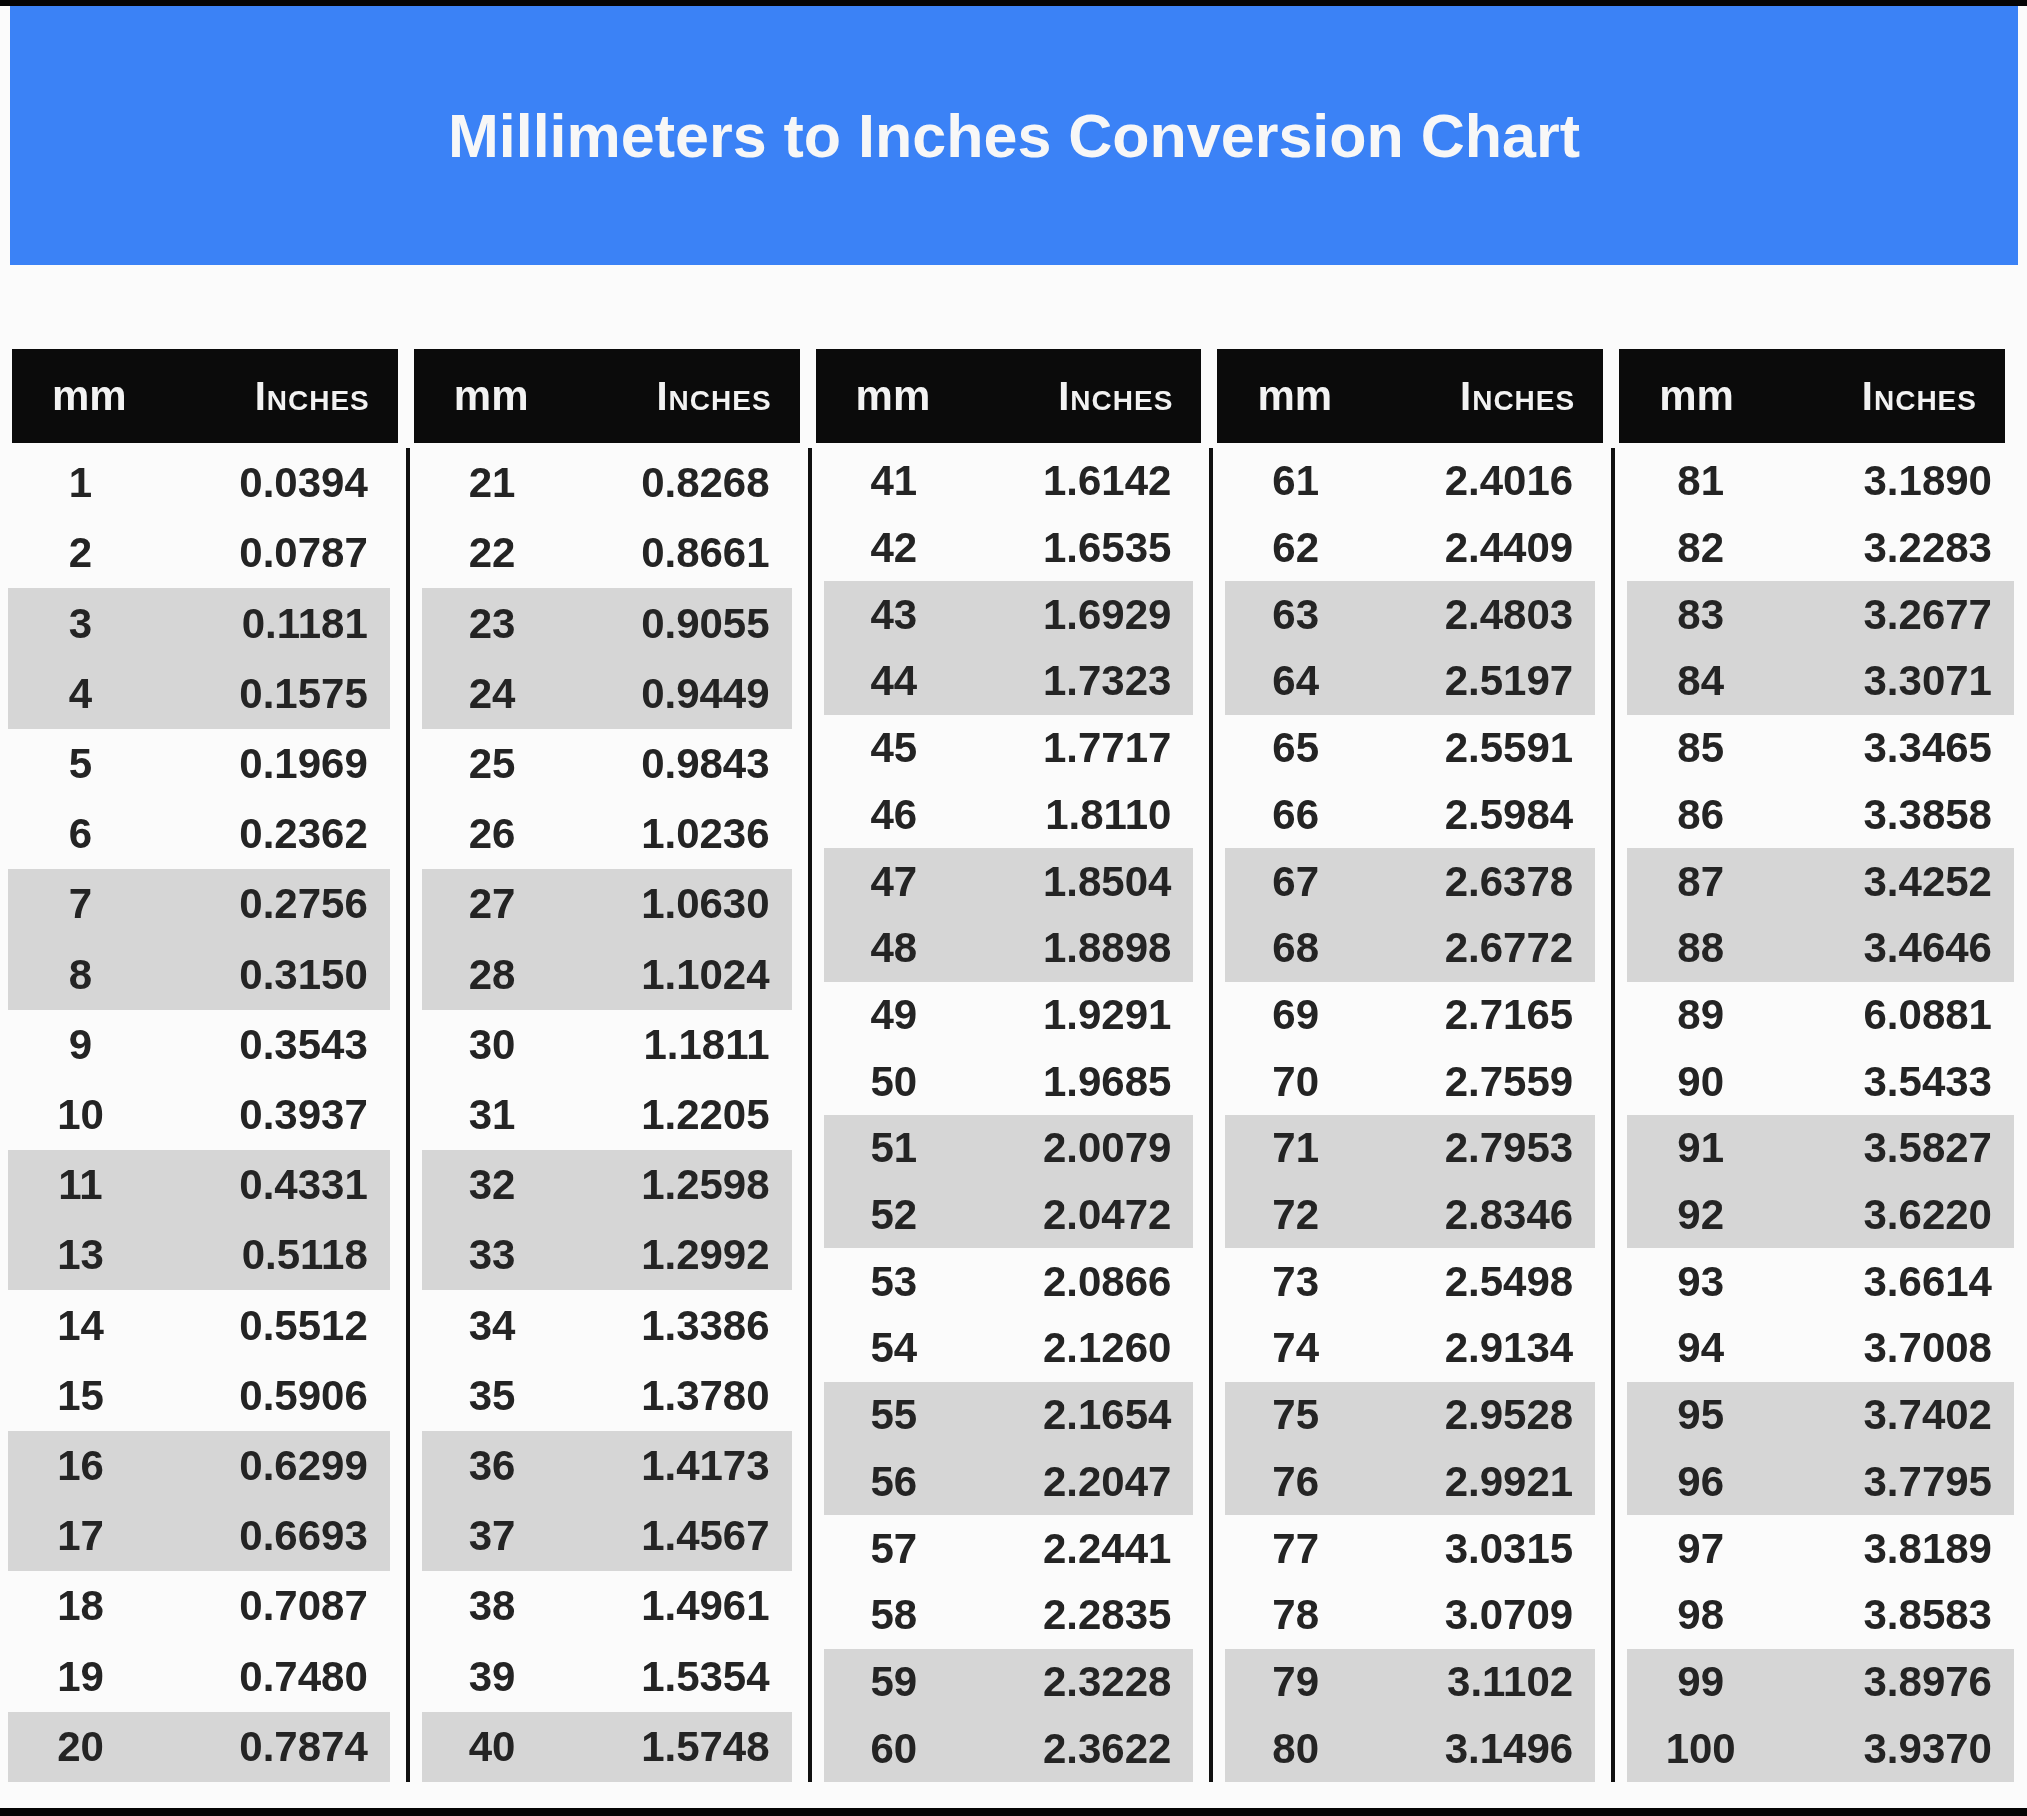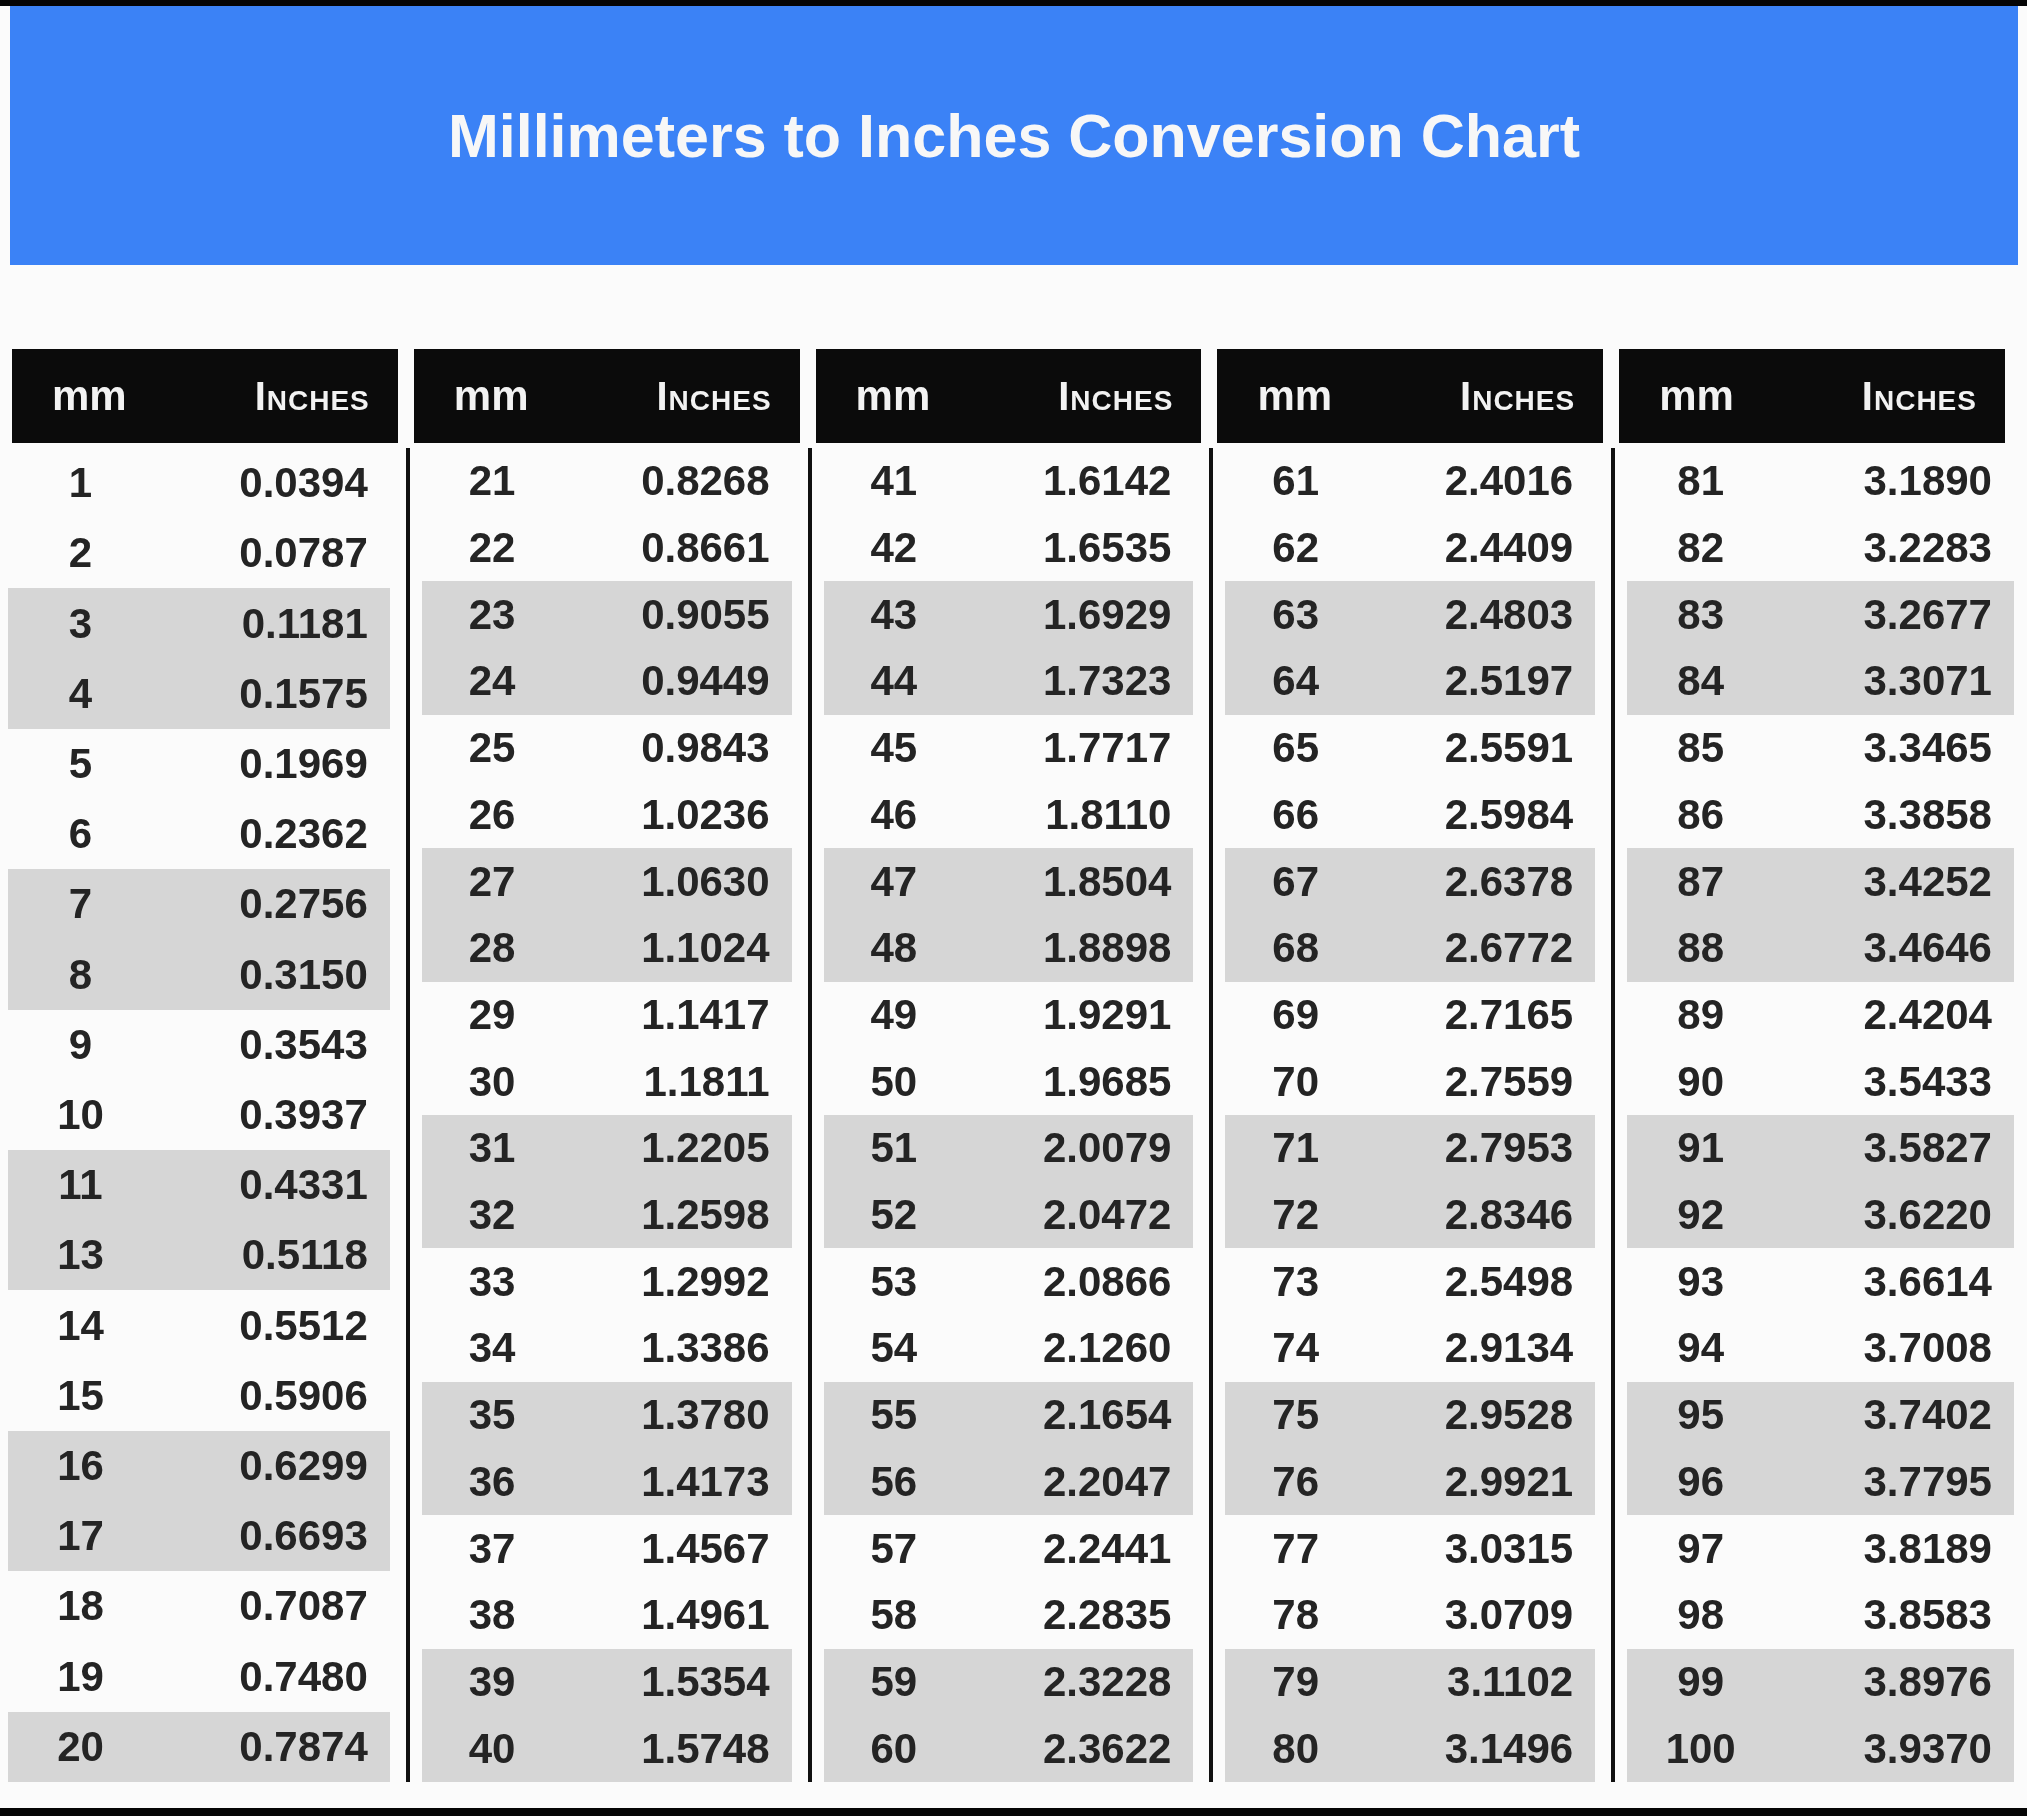--- a/index.html
+++ b/index.html
@@ -247,24 +247,20 @@
           </div>
           <div class="row">
             <span class="mm">27</span>
             <span class="in">1.0630</span>
           </div>
           <div class="row">
             <span class="mm">28</span>
             <span class="in">1.1024</span>
           </div>
           <div class="row">
-            <span class="mm">29</span>
-            <span class="in">1.1417</span>
-          </div>
-          <div class="row">
             <span class="mm">30</span>
             <span class="in">1.1811</span>
           </div>
           <div class="row">
             <span class="mm">31</span>
             <span class="in">1.2205</span>
           </div>
           <div class="row">
             <span class="mm">32</span>
             <span class="in">1.2598</span>
@@ -515,21 +511,21 @@
           <div class="row">
             <span class="mm">87</span>
             <span class="in">3.4252</span>
           </div>
           <div class="row">
             <span class="mm">88</span>
             <span class="in">3.4646</span>
           </div>
           <div class="row">
             <span class="mm">89</span>
-            <span class="in">2.4204</span>
+            <span class="in">6.0881</span>
           </div>
           <div class="row">
             <span class="mm">90</span>
             <span class="in">3.5433</span>
           </div>
           <div class="row">
             <span class="mm">91</span>
             <span class="in">3.5827</span>
           </div>
           <div class="row">

